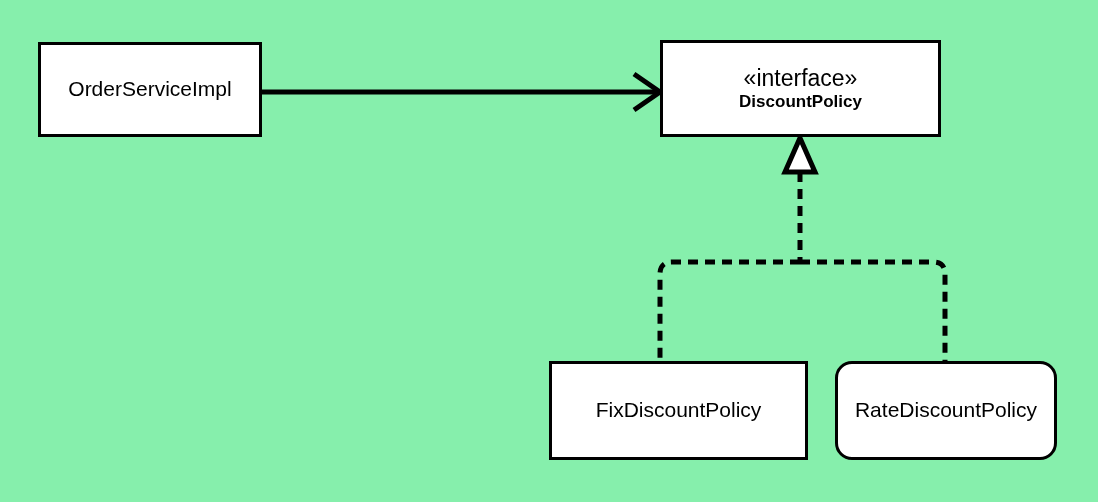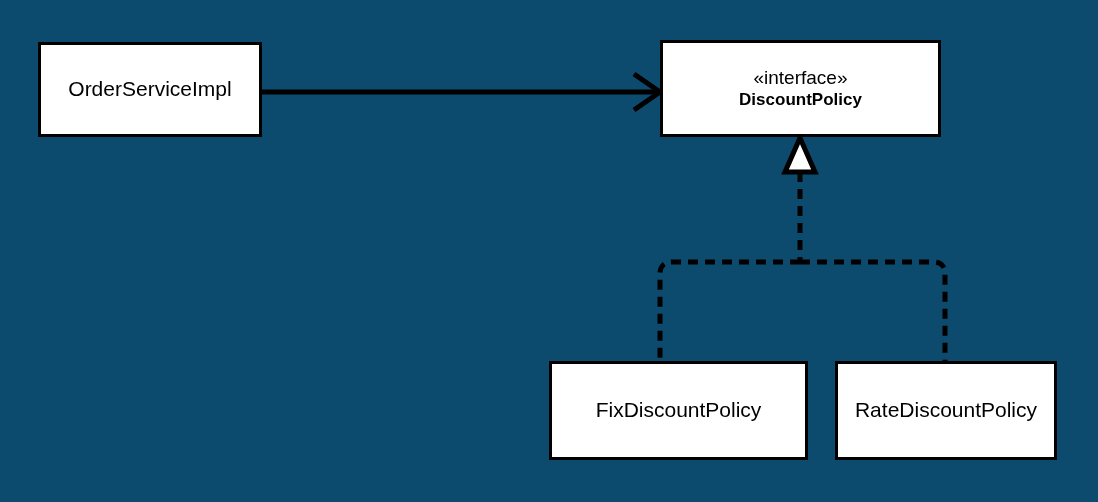--- a/index.html
+++ b/index.html
@@ -8,21 +8,21 @@
     padding: 0;
     background: #ffffff;
   }
   body {
     font-family: "Liberation Sans", sans-serif;
   }
   #diagram-canvas {
     position: relative;
     width: 1098px;
     height: 502px;
-    background: #0c4a6e;
+    background: #86efac;
     overflow: hidden;
   }
   #connector-layer {
     position: absolute;
     left: 0;
     top: 0;
     width: 1098px;
     height: 502px;
   }
   .uml-box {
@@ -37,21 +37,21 @@
     text-align: center;
     z-index: 2;
   }
   .class-name {
     font-size: 21px;
     color: #000000;
     line-height: 1.16;
     white-space: nowrap;
   }
   .stereotype {
-    font-size: 19px;
+    font-size: 23px;
     color: #000000;
     line-height: 1.18;
     white-space: nowrap;
   }
   .interface-name {
     font-size: 17px;
     font-weight: bold;
     color: #000000;
     line-height: 1.18;
     white-space: nowrap;
@@ -60,21 +60,21 @@
   #box-order-service-impl {
     left: 38px;  top: 42px;  width: 224px; height: 95px;
   }
   #box-discount-policy {
     left: 660px; top: 40px;  width: 281px; height: 97px;
   }
   #box-fix-discount-policy {
     left: 549px; top: 361px; width: 259px; height: 99px;
   }
   #box-rate-discount-policy {
-    left: 835px; top: 361px; width: 222px; height: 99px;
+    left: 835px; top: 361px; width: 222px; height: 99px; border-radius: 17px;
   }
 </style>
 </head>
 <body>
 
 <div id="diagram-canvas">
 
   <svg id="connector-layer" viewBox="0 0 1098 502" width="1098" height="502" aria-hidden="true">
 
     <g>

